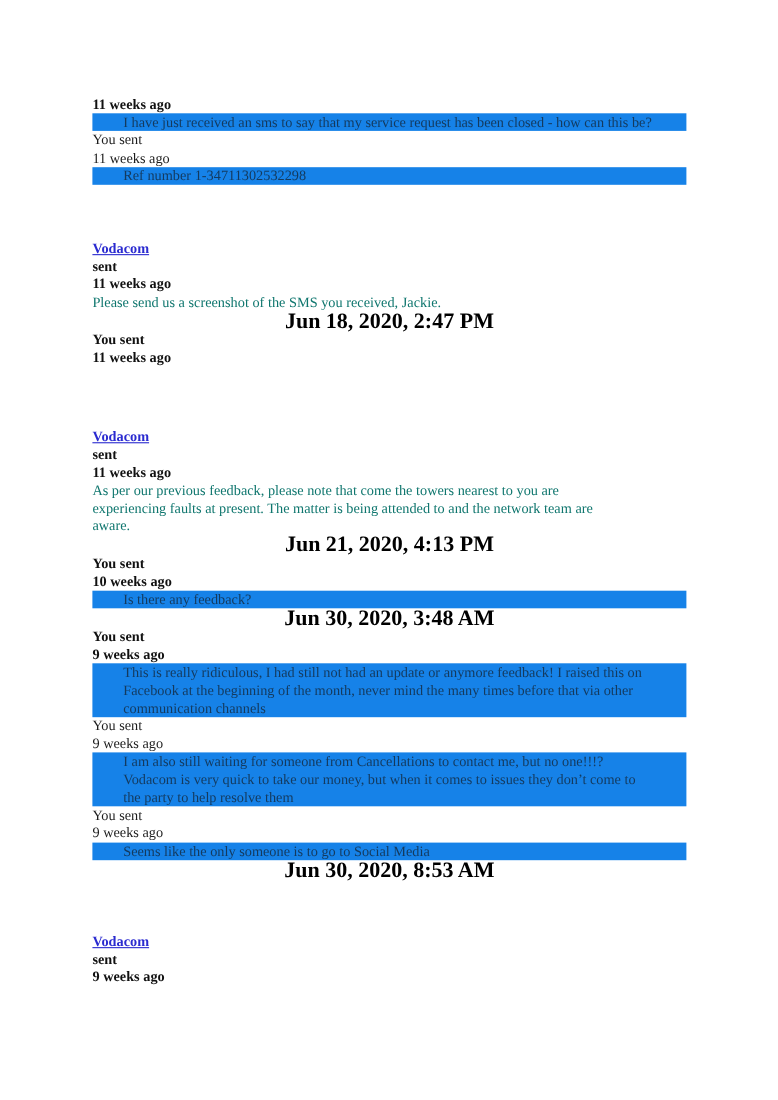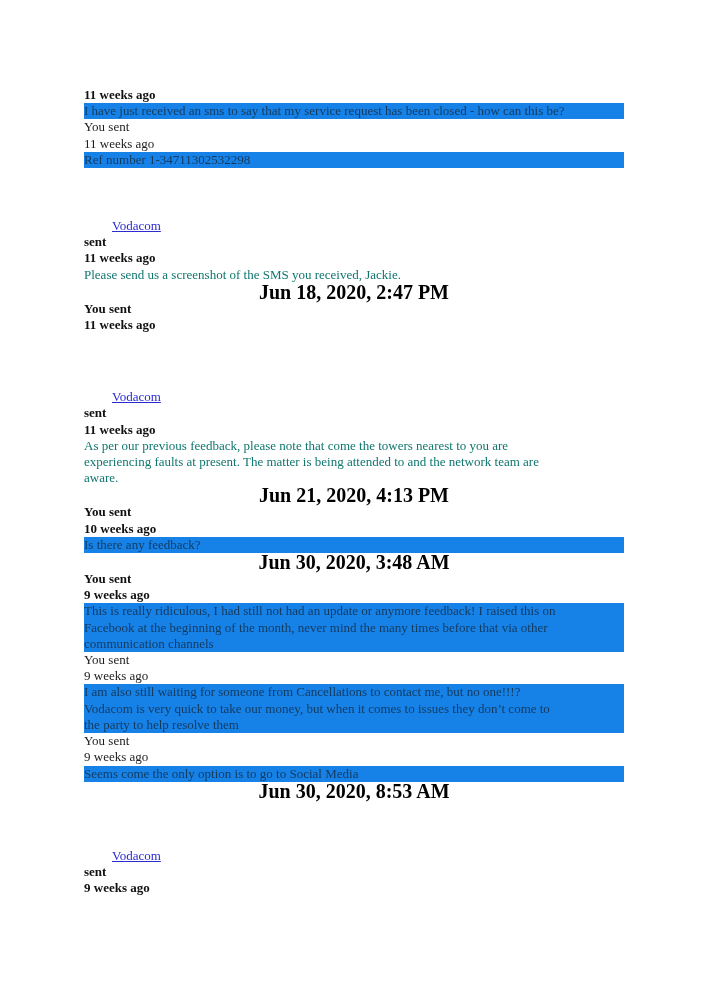--- a/index.html
+++ b/index.html
@@ -25,40 +25,40 @@
     font-size: 13px;
     line-height: 16.2px;
     color: #1a1a1a;
     white-space: nowrap;
   }
   .meta { color: #1c1c1c; }
   .meta.bold { font-weight: bold; color: #111111; }
   .sender-line { font-size: 13px; line-height: 16.2px; }
   .sender-link {
     color: var(--link-color, #2b2bd0);
-    font-weight: normal;
+    font-weight: bold;
     text-decoration: underline;
     cursor: pointer;
-    margin-left: 28px;
   }
   .date-sep {
     font-size: 20px;
     line-height: 18px;
     font-weight: bold;
     color: #000000;
     text-align: center;
   }
   .message {
     font-size: 13px;
     line-height: 16.2px;
     color: #0f766e;
   }
   .message.highlighted {
     background: var(--highlight-color, #1682e8);
     color: var(--highlight-text-color, #143a5e);
+    padding-left: 28px;
   }
   .msg-line { white-space: nowrap; }
   .spacer { width: 100%; }
 </style>
 </head>
 <body>
 
 <div class="page">
   <div>
       <div class="line meta bold">11 weeks ago</div>
@@ -106,21 +106,21 @@
       <div class="line meta">You sent</div>
       <div class="line meta">9 weeks ago</div>
       <div class="message highlighted">
         <div class="msg-line">I am also still waiting for someone from Cancellations to contact me, but no one!!!?</div>
         <div class="msg-line">Vodacom is very quick to take our money, but when it comes to issues they don’t come to</div>
         <div class="msg-line">the party to help resolve them</div>
       </div>
       <div class="line meta">You sent</div>
       <div class="line meta">9 weeks ago</div>
       <div class="message highlighted">
-        <div class="msg-line">Seems come the only option is to go to Social Media</div>
+        <div class="msg-line">Seems like the only someone is to go to Social Media</div>
       </div>
       <div class="date-sep">Jun 30, 2020, 8:53 AM</div>
       <div class="spacer" style="height: 48px;"></div>
       <div class="sender-line"><a class="sender-link">Vodacom</a></div>
       <div class="line meta bold">sent</div>
       <div class="line meta bold">9 weeks ago</div>
     </div>
 </div>
 
 </body></html>

